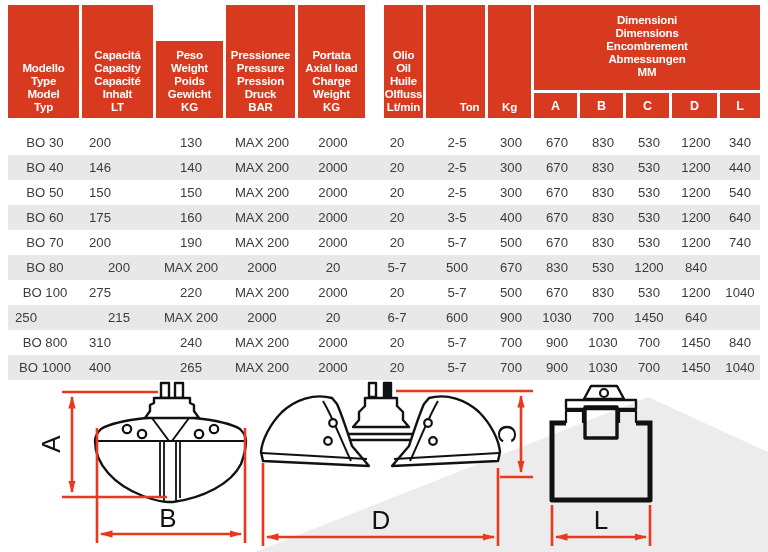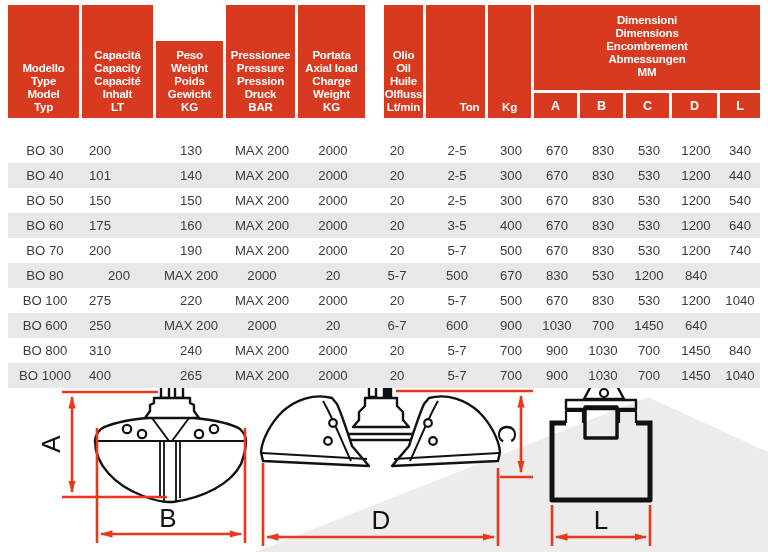--- a/index.html
+++ b/index.html
@@ -9,21 +9,21 @@
         --cols:74px 74px 70px 72px 70px 58px 62px 46px 46px 46px 46px 48px 40px;}
   .spec-table{position:absolute;left:8px;top:5px;width:752px;}
   .hgrid{display:grid;grid-template-columns:var(--cols);grid-template-rows:85px 25px;row-gap:3px;}
   .hcell{background:var(--red);color:#fff;font-weight:bold;font-size:11.5px;line-height:13px;
          text-align:center;display:flex;flex-direction:column;align-items:center;
          justify-content:flex-end;padding-bottom:4px;grid-row:1/3;letter-spacing:-0.2px;}
   .hcell.gap,.hsub.gap{border-right:3px solid #fff;}
   .hcell.group{grid-row:1;grid-column:9/14;justify-content:center;padding-bottom:2px;}
   .hsub{grid-row:2;background:var(--red);color:#fff;font-weight:bold;font-size:12.5px;
         display:flex;align-items:center;justify-content:center;}
-  .tbody{margin-top:20px;}
+  .tbody{margin-top:12px;}
   .trow{display:grid;grid-template-columns:var(--cols);height:25px;}
   .trow:nth-child(even){background:var(--rowalt);}
   .trow span{font-size:13.2px;color:var(--rowtext);text-align:center;line-height:25px;white-space:nowrap;}
   .trow span.c1{transform:translateX(-19px);}
   svg.draw{position:absolute;left:0;top:0;pointer-events:none;}
   svg.draw text{font-family:"Liberation Sans",sans-serif;font-size:26px;fill:#111;}
 </style>
 </head>
 <body>
 
@@ -191,21 +191,21 @@
           <span class="c6">2-5</span>
           <span class="c7">300</span>
           <span class="c8">670</span>
           <span class="c9">830</span>
           <span class="c10">530</span>
           <span class="c11">1200</span>
           <span class="c12">340</span>
         </div>
         <div class="trow">
           <span class="c0">BO 40</span>
-          <span class="c1">101</span>
+          <span class="c1">146</span>
           <span class="c2">140</span>
           <span class="c3">MAX 200</span>
           <span class="c4">2000</span>
           <span class="c5">20</span>
           <span class="c6">2-5</span>
           <span class="c7">300</span>
           <span class="c8">670</span>
           <span class="c9">830</span>
           <span class="c10">530</span>
           <span class="c11">1200</span>
@@ -279,22 +279,22 @@
           <span class="c5">20</span>
           <span class="c6">5-7</span>
           <span class="c7">500</span>
           <span class="c8">670</span>
           <span class="c9">830</span>
           <span class="c10">530</span>
           <span class="c11">1200</span>
           <span class="c12">1040</span>
         </div>
         <div class="trow">
-          <span class="c0">BO 600</span>
           <span class="c1">250</span>
+          <span class="c2">215</span>
           <span class="c3">MAX 200</span>
           <span class="c4">2000</span>
           <span class="c5">20</span>
           <span class="c6">6-7</span>
           <span class="c7">600</span>
           <span class="c8">900</span>
           <span class="c9">1030</span>
           <span class="c10">700</span>
           <span class="c11">1450</span>
           <span class="c12">640</span>

